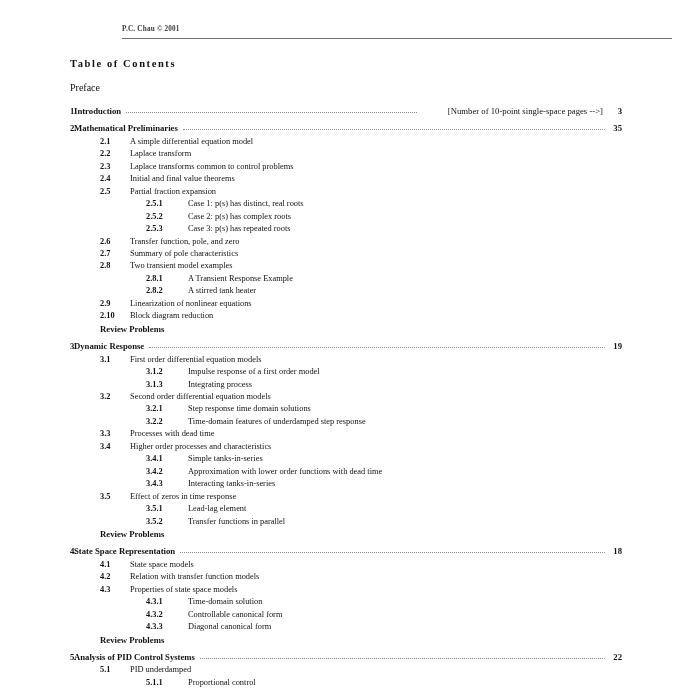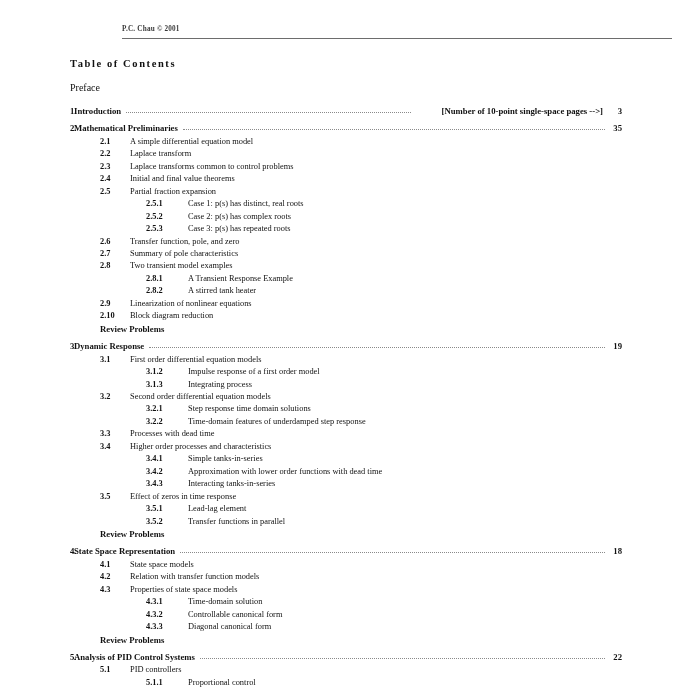--- a/index.html
+++ b/index.html
@@ -128,21 +128,21 @@
   .review {
     font-size: 8.7px;
     font-weight: bold;
     line-height: 12.45px;
     margin-left: 30px;
     color: #111;
     filter: blur(0.2px);
   }
 
   .bracket-note {
-    font-weight: bold;
+    font-weight: normal;
     padding-left: 28px;
   }
 </style>
 </head>
 <body>
 
 <div class="page">
 
   <div class="running-header">
     <div class="hdr-text">P.C. Chau © 2001</div>
@@ -324,21 +324,21 @@
         </div>
         <div class="review">Review Problems</div>
         <div class="row chapter">
           <span class="num">5.</span>
           <span class="label">Analysis of PID Control Systems</span>
           <span class="leader"></span>
           <span class="pageno">22</span>
         </div>
         <div class="row lvl2">
           <span class="num">5.1</span>
-          <span class="label">PID controllers</span>
+          <span class="label">PID underdamped</span>
         </div>
         <div class="row lvl3">
           <span class="num">5.1.1</span>
           <span class="label">Proportional control</span>
         </div>
       </div>
 
   </div>
 </div>
 

